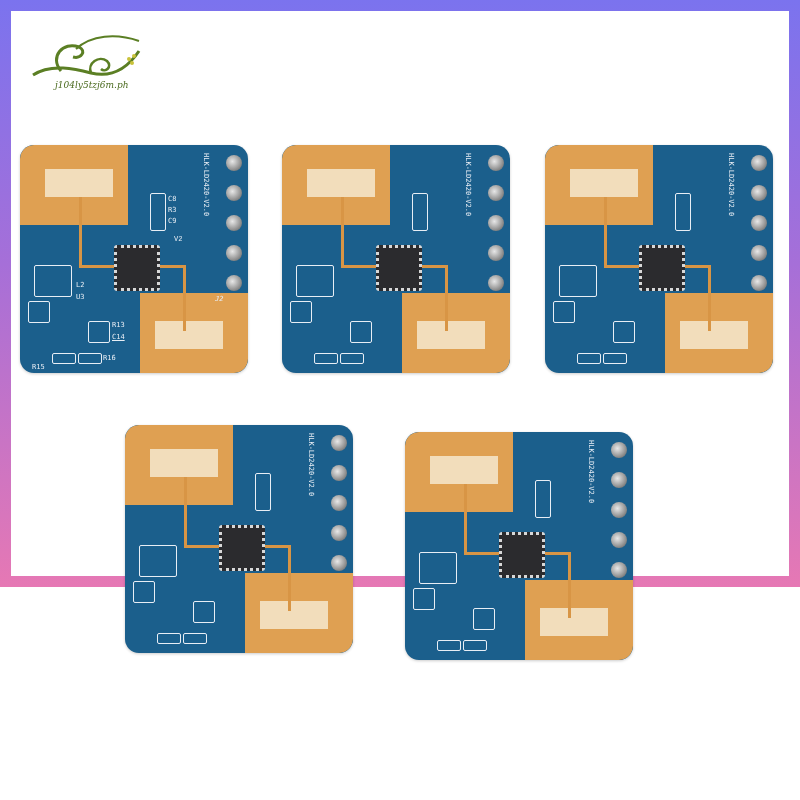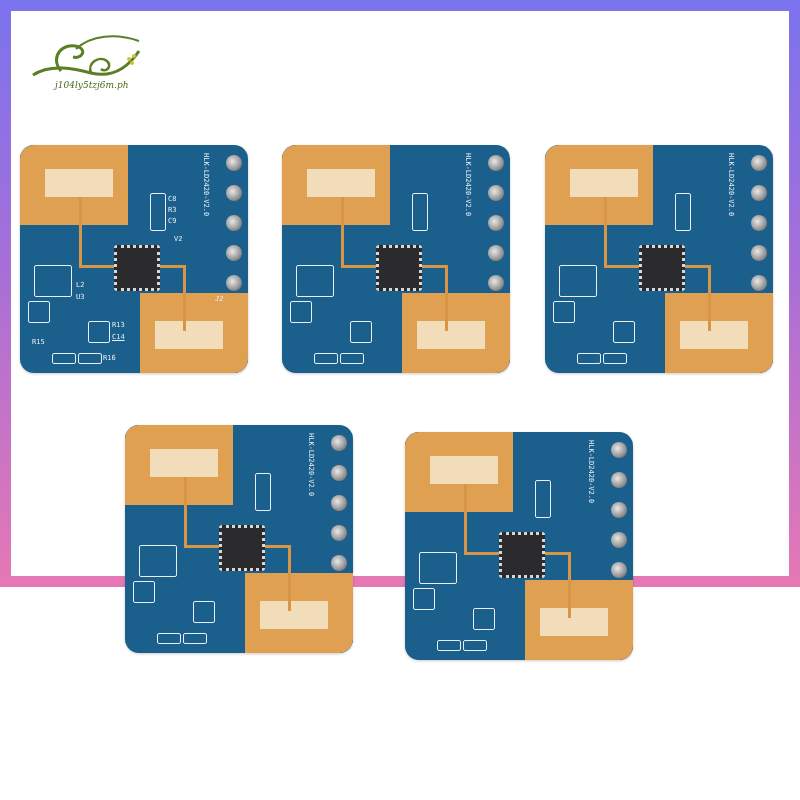--- a/index.html
+++ b/index.html
@@ -88,21 +88,21 @@
     <div class="silk" style="left:154px; top:90px;font-family:Liberation Mono, monospace;">V2</div>
     <div class="comp" style="left:14px; top:120px; width:36px; height:30px;"></div>
     <div class="silk" style="left:56px; top:136px;">L2</div>
     <div class="silk" style="left:56px; top:148px;">U3</div>
     <div class="comp" style="left:8px; top:156px; width:20px; height:20px;"></div>
     <div class="comp" style="left:68px; top:176px; width:20px; height:20px;"></div>
     <div class="silk" style="left:92px; top:176px;">R13</div>
     <div class="silk" style="left:92px; top:188px;text-decoration:underline;">C14</div>
     <div class="comp" style="left:32px; top:208px; width:22px; height:9px;"></div>
     <div class="comp" style="left:58px; top:208px; width:22px; height:9px;"></div>
-    <div class="silk" style="left:12px; top:193px;">R15</div>
+    <div class="silk" style="left:12px; top:218px;">R15</div>
     <div class="silk" style="left:83px; top:209px;">R16</div>
   </div>
 
   <div class="board" style="left:282px; top:145px;">
     <div class="pad-gold pad-tl">
         <div class="pad-inner"></div>
       </div>
     <div class="pad-gold pad-br">
         <div class="pad-inner"></div>
       </div>

